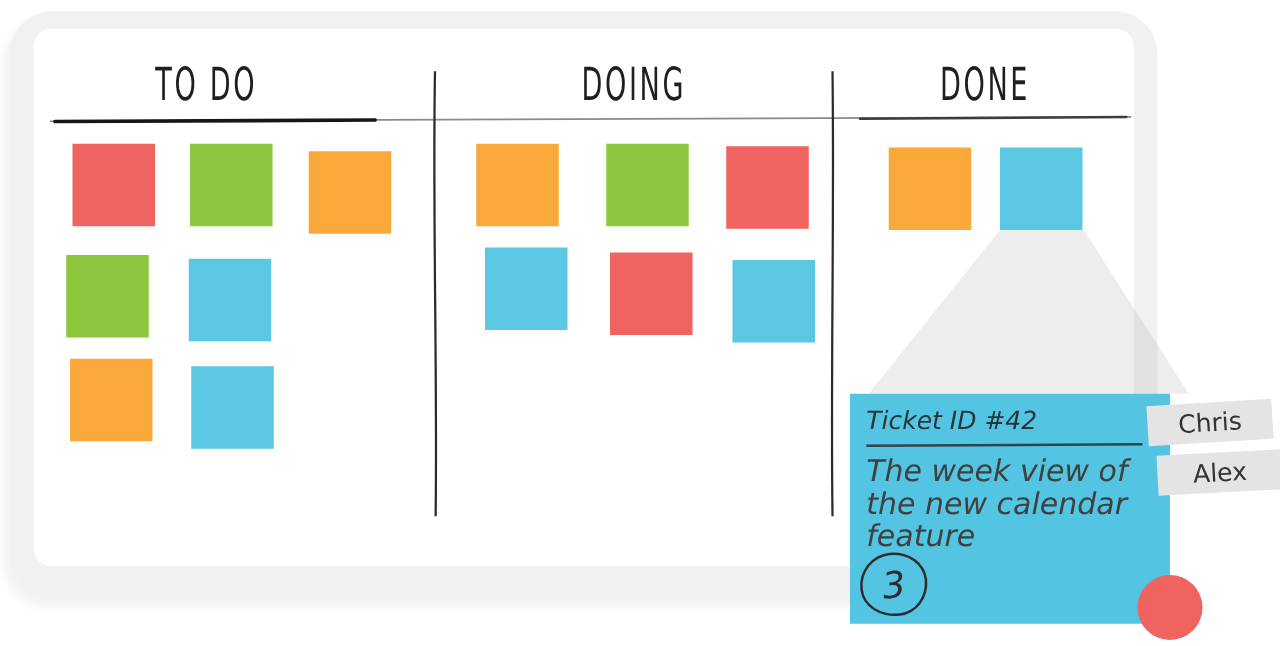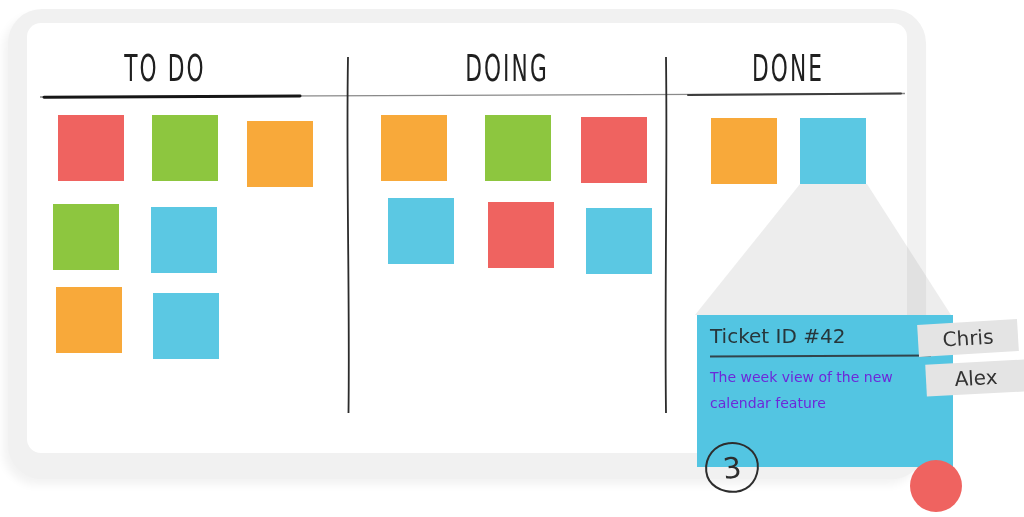--- a/index.html
+++ b/index.html
@@ -22,25 +22,25 @@
   .h-doing{left:412px;}
   .h-done{left:693px;}
 
   
   .lines, .beam-svg{position:absolute;left:0;top:0;width:1024px;height:517px;pointer-events:none;}
 
   
   .note{position:absolute;width:66px;height:66px;}
 
   
-  .ticket{position:absolute;left:697px;top:315px;width:256px;height:152px;
-          background:#53c5e2;color:#27363b;}
+  .ticket{position:absolute;left:680px;top:315px;width:256px;height:184px;
+          background:#53c5e2;color:#27363b;font-style:italic;}
   .ticket-title{margin:7px 20px 0 13px;font-size:20px;line-height:29px;color:#27363b;}
   .ticket-divider{margin:4px 22px 0 13px;border-bottom:2px solid #32444b;transform:rotate(-0.3deg);}
-  .ticket-desc{margin:7px 10px 0 13px;width:230px;font-size:14px;line-height:26px;color:#6d28d9;}
+  .ticket-desc{margin:7px 10px 0 13px;width:230px;font-size:24px;line-height:26px;color:#404040;}
   .points{position:absolute;left:8px;top:127px;width:50px;height:47px;
           border:2.5px solid #2d2d2d;border-radius:49% 51% 46% 54%/52% 48% 53% 47%;
           display:flex;align-items:center;justify-content:center;transform:rotate(-6deg);
           font-size:29px;color:#2d2d2d;}
 
   
   .tag{position:absolute;width:100px;height:32px;background:#e4e4e4;
        display:flex;align-items:center;justify-content:center;
        font-size:20px;color:#333333;}
   .tag-chris{left:918px;top:322px;transform:rotate(-3.5deg);}

